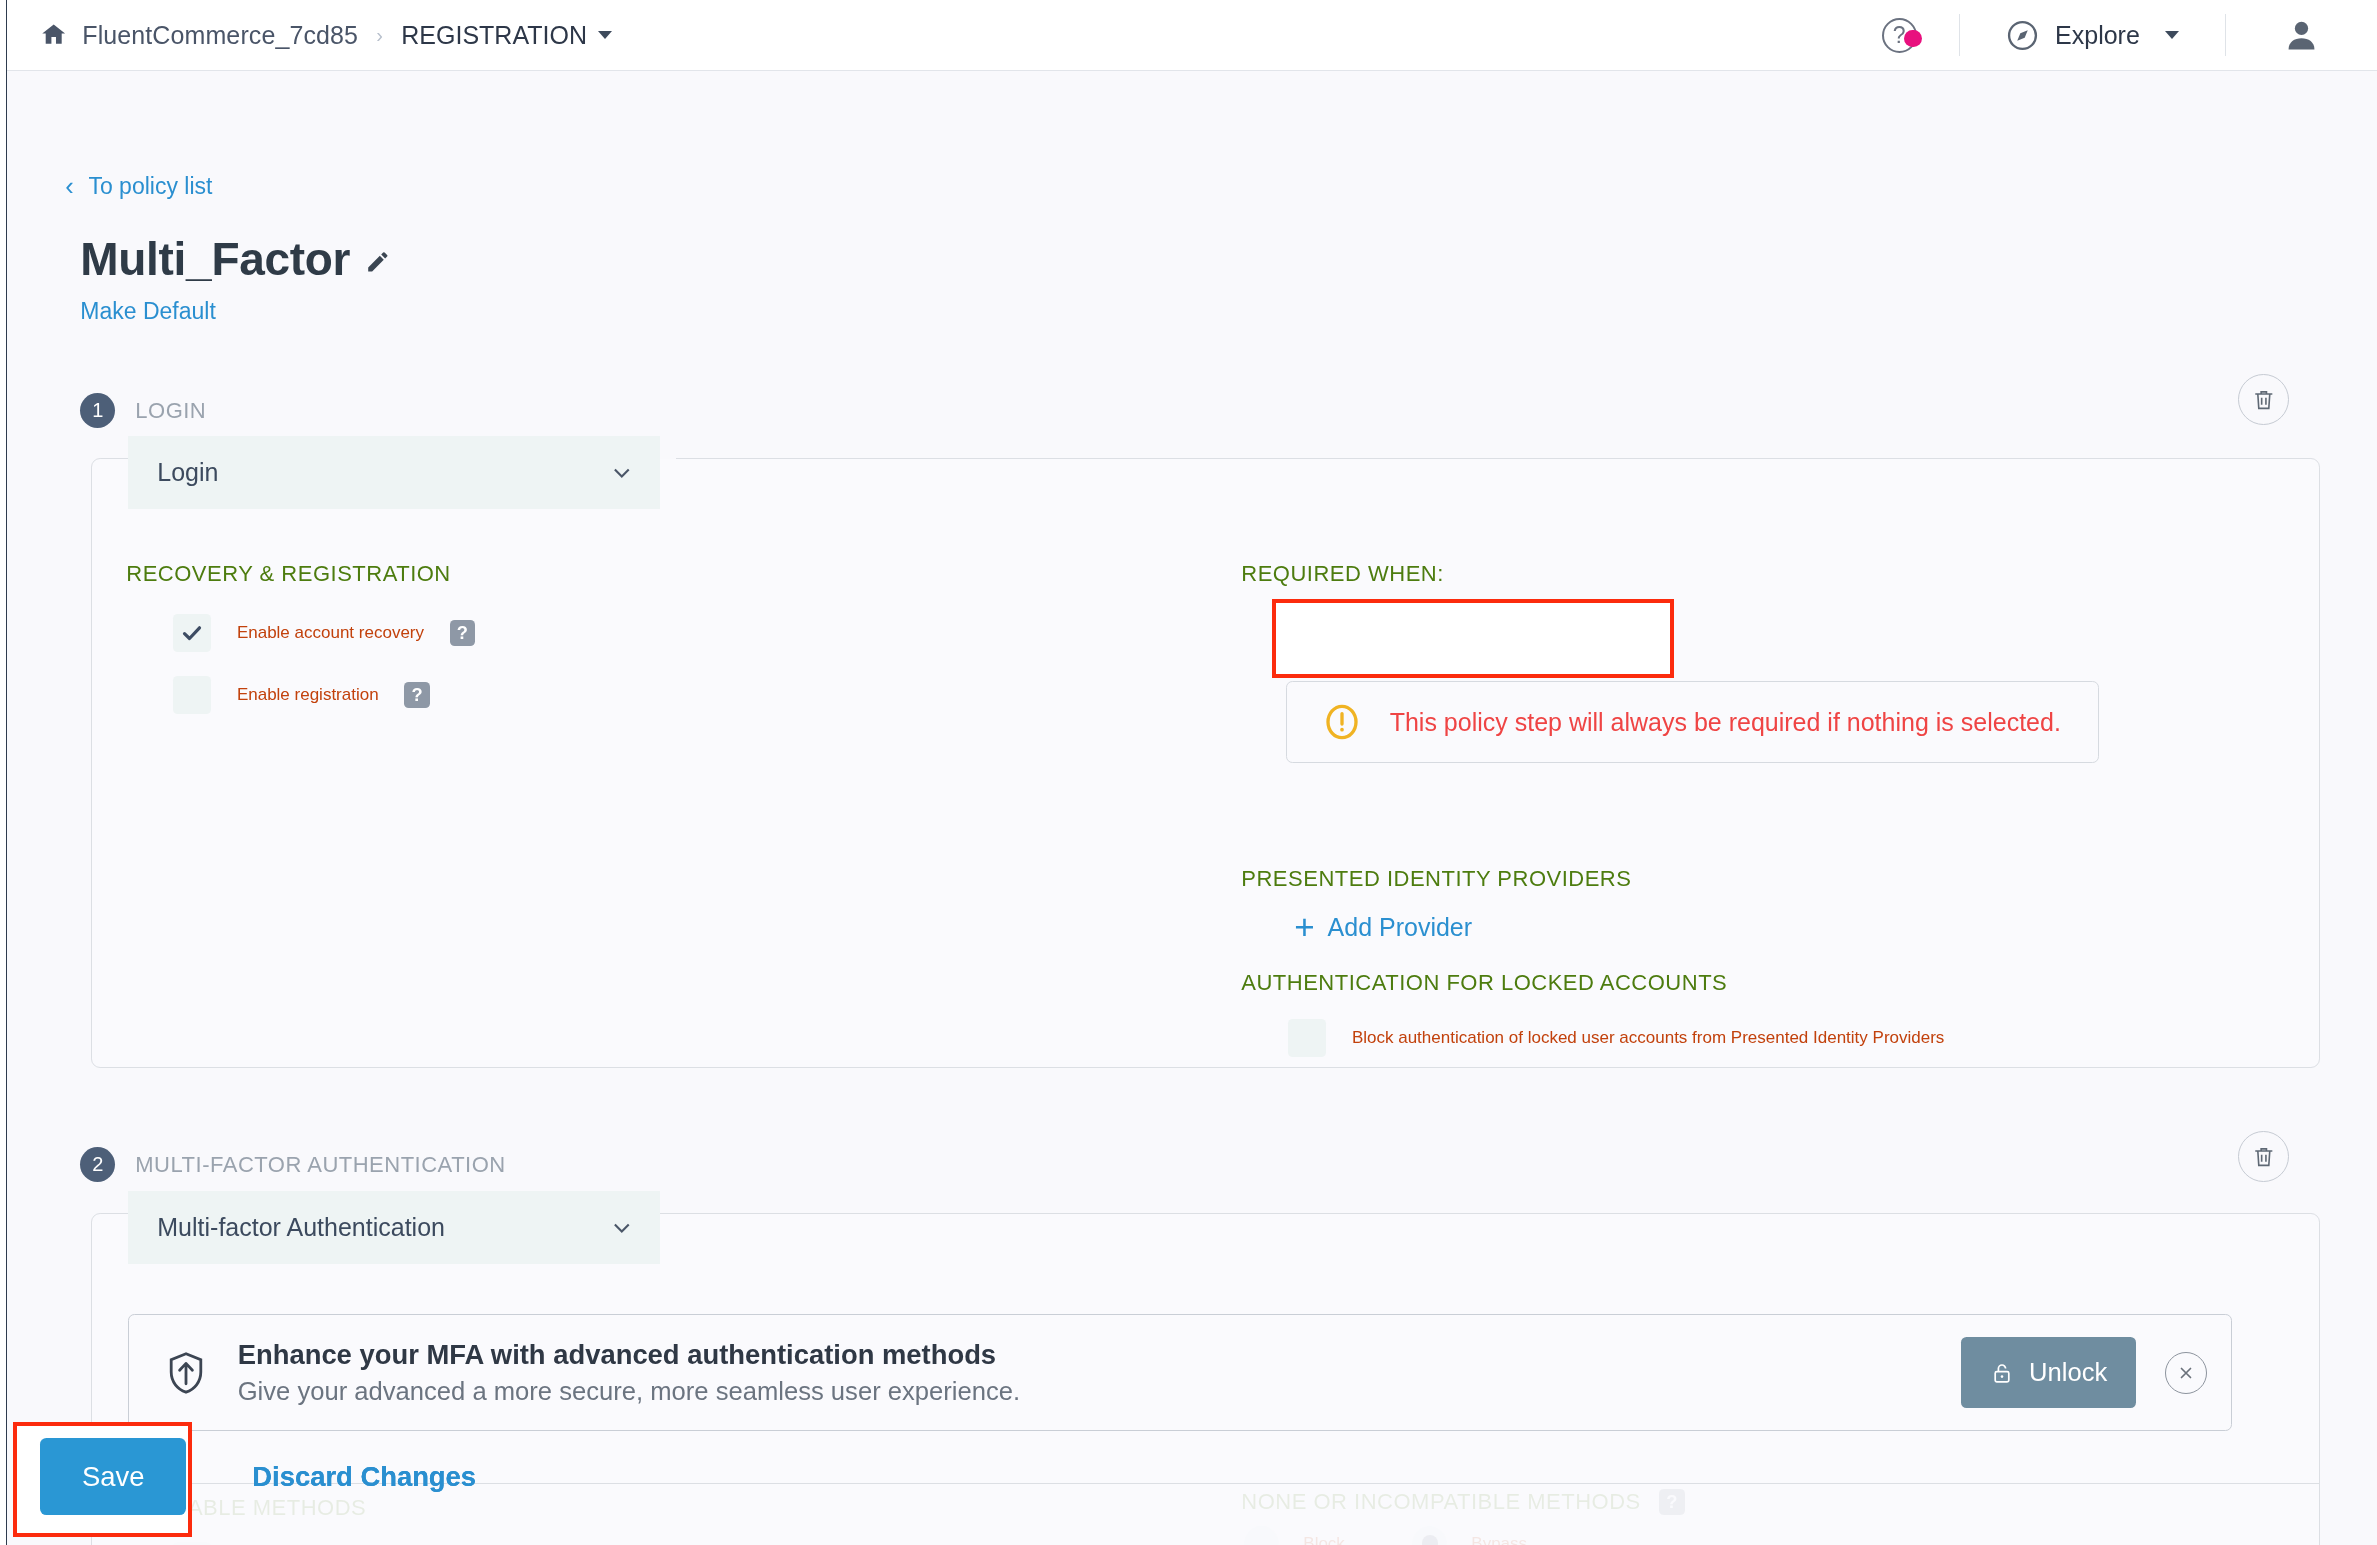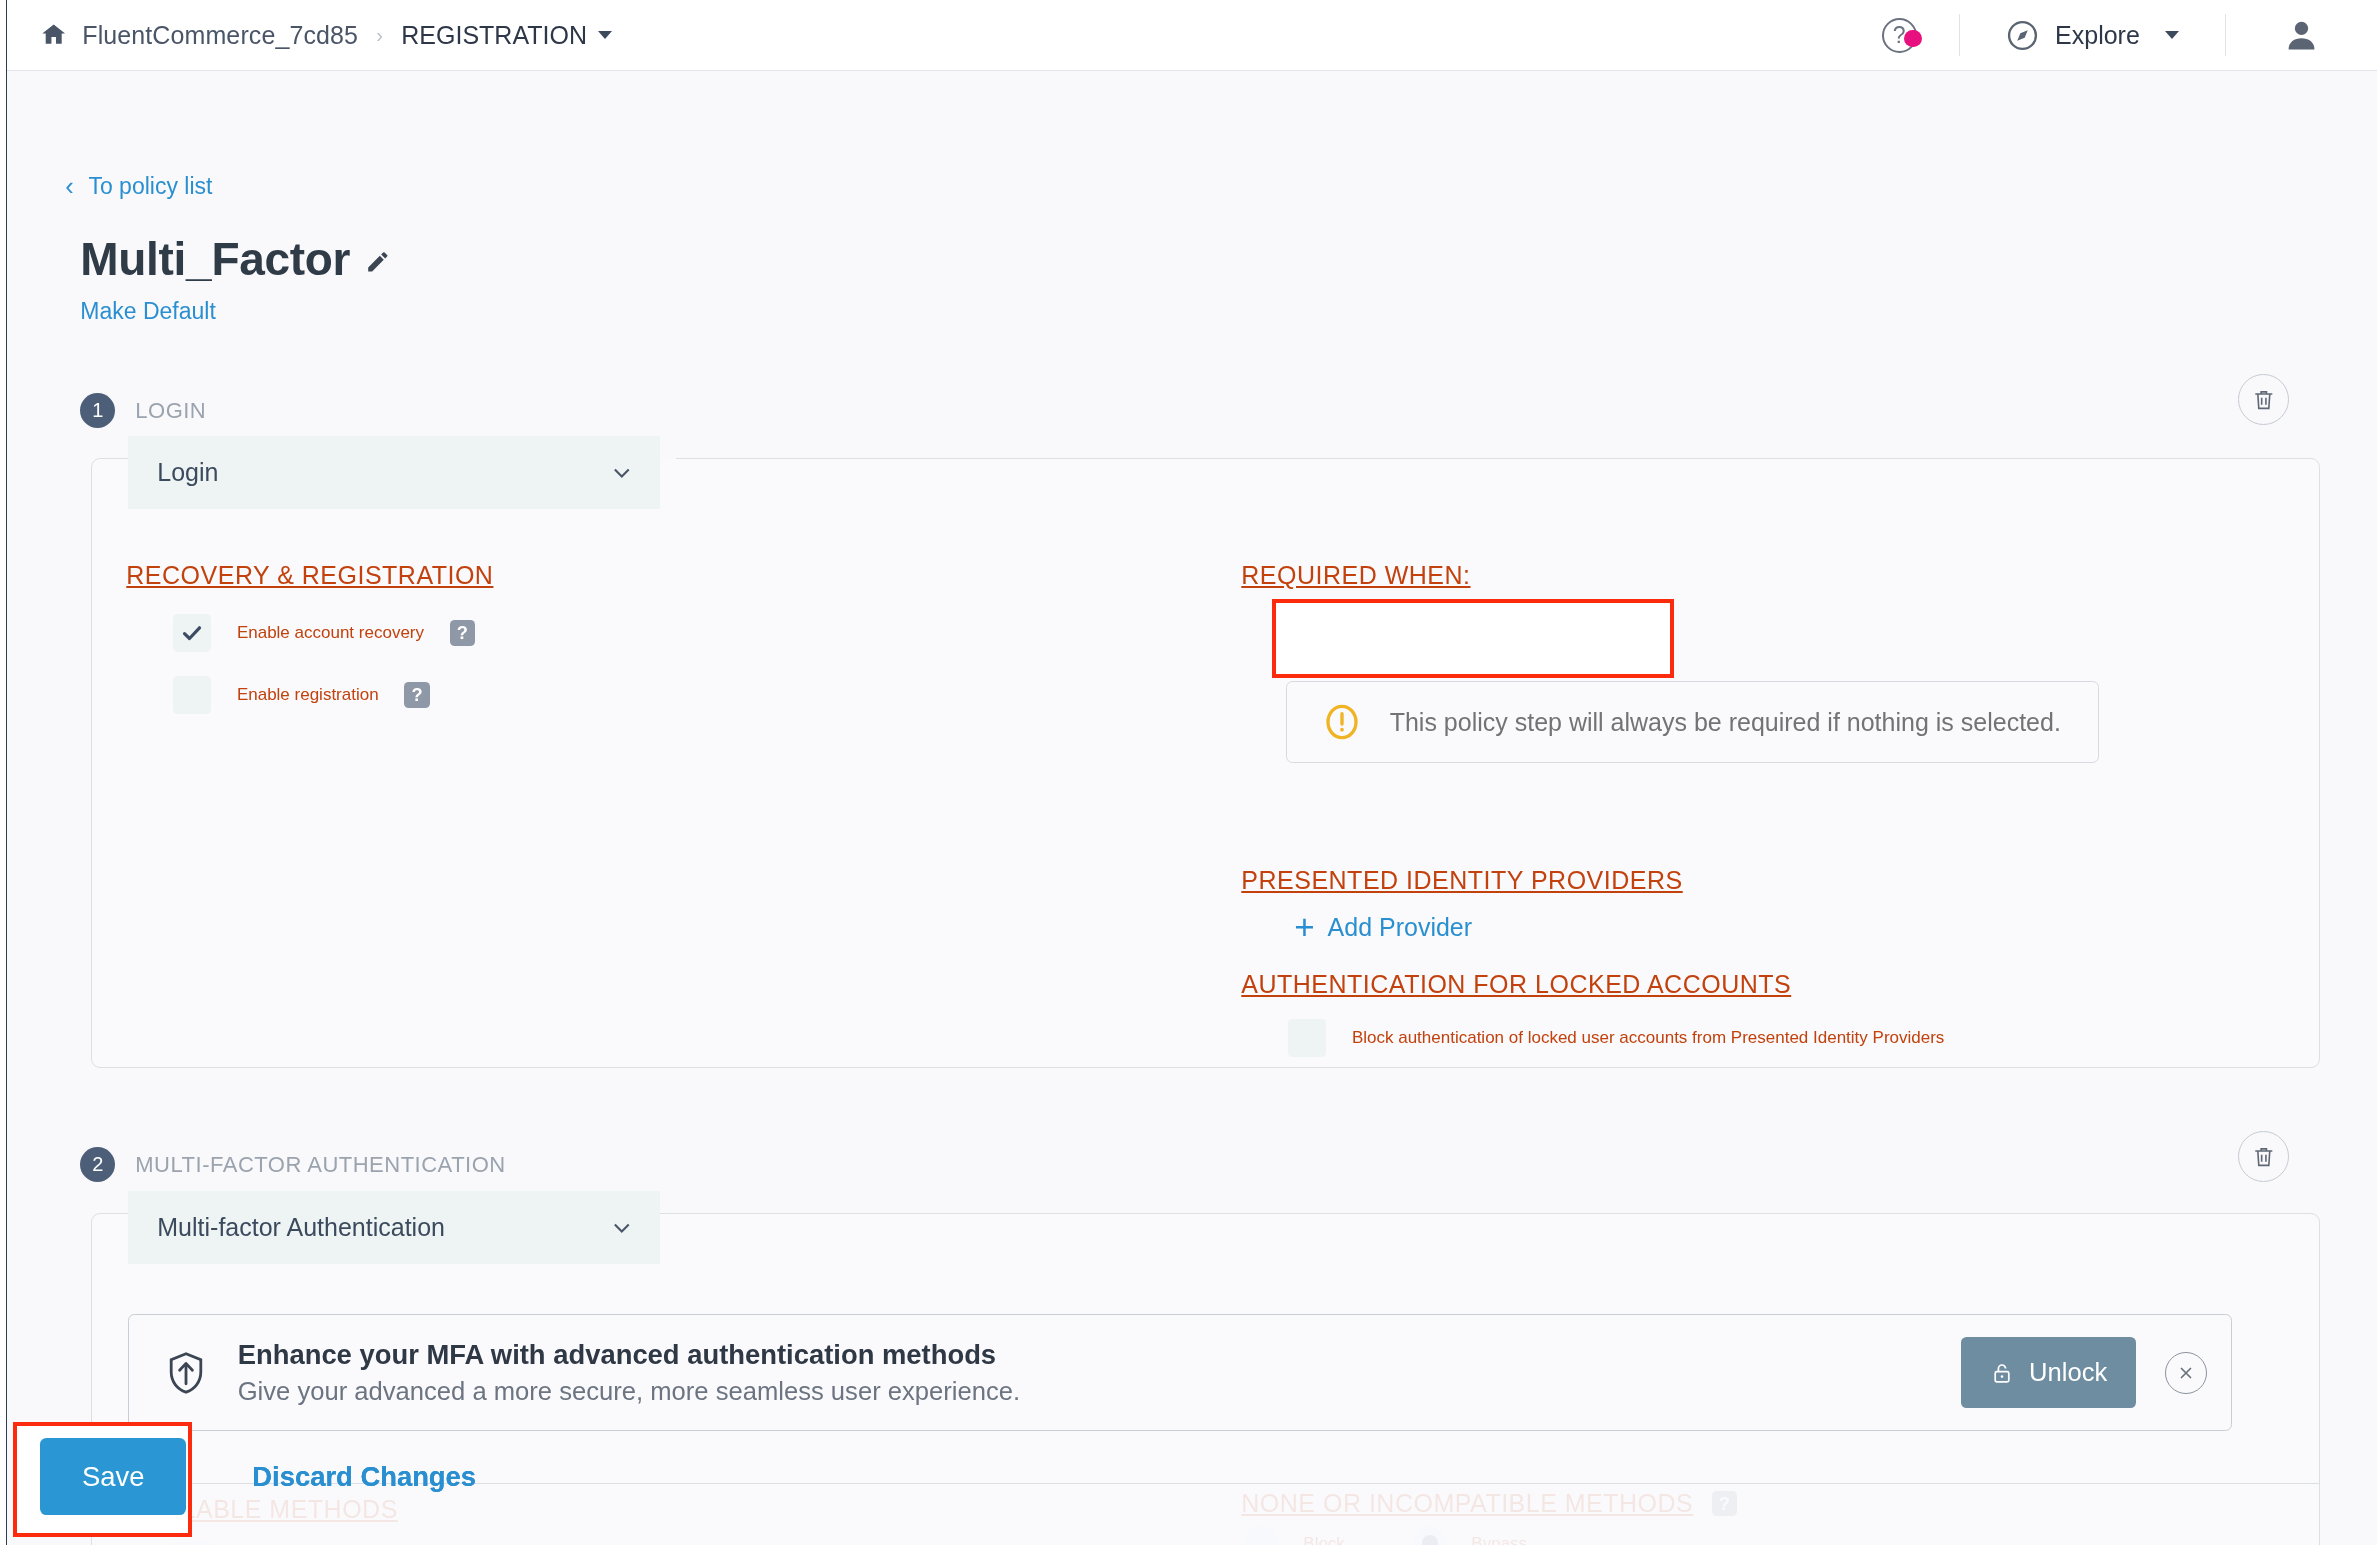--- a/index.html
+++ b/index.html
@@ -103,21 +103,21 @@
   }
 
   .dd {
     position:absolute; width: 532px; height: 73px; background:#eef4f4;
     display:flex; align-items:center; justify-content:space-between;
     padding: 0 25.6px 0 29px; cursor:pointer; z-index: 5;
   }
   .dd-label { font-size: 25px; color:#3c4a5e; }
   .dd-chev { width:25.6px;height:25.6px;color:#4a5668; }
 
-  .sec-label { position:absolute; font-size: 25px; color:#c2410c; letter-spacing:0.5px;text-decoration:underline; }
+  .sec-label { position:absolute; font-size: 22px; color:#4d7c0f; letter-spacing:0.5px; }
 
   .cb-row { position:absolute; display:flex; align-items:center; gap: 25.6px; }
   .cb {
     width: 38px; height: 38px; border-radius: 4.6px; background:#eef4f4;
     display:flex;align-items:center;justify-content:center; cursor:pointer; flex:none;
   }
   .cb-check { width: 24px;height:24px;color:#3d4c63; }
   .cb-text { font-size: 17px; color:#c2410c; white-space:nowrap; }
   .qmark {
     width: 25.6px; height: 25.6px; border-radius: 4.6px; background:#8e98a6; color:#fff;
@@ -129,21 +129,21 @@
   .hl { position:absolute; border: 4.6px solid #fc2b0d; pointer-events:none; z-index: 30; }
   .hl-white { position:absolute; background: #ffffff; z-index: 28; }
 
   
   .note {
     position:absolute; border:1.4px solid #d6dae0; border-radius: 6.4px;
     background:#fafafd; display:flex; align-items:center; gap: 27.4px;
     padding: 0 35px;
   }
   .note-icon { width: 40px; height:40px; flex:none; }
-  .note-text { font-size: 25px; color:#737373; }
+  .note-text { font-size: 25px; color:#ef4444; }
 
   .add-link {
     position:absolute; display:flex; align-items:center; gap:12.8px;
     font-size:25px; color:#2a8fd0; cursor:pointer;
   }
   .plus { font-size: 35px; line-height: .7; font-weight: 400; color:#2a8fd0; }
 
   
   .promo {
     position:absolute; border:1.4px solid #c9ced6; border-radius: 6.4px; background:#fafafd;

